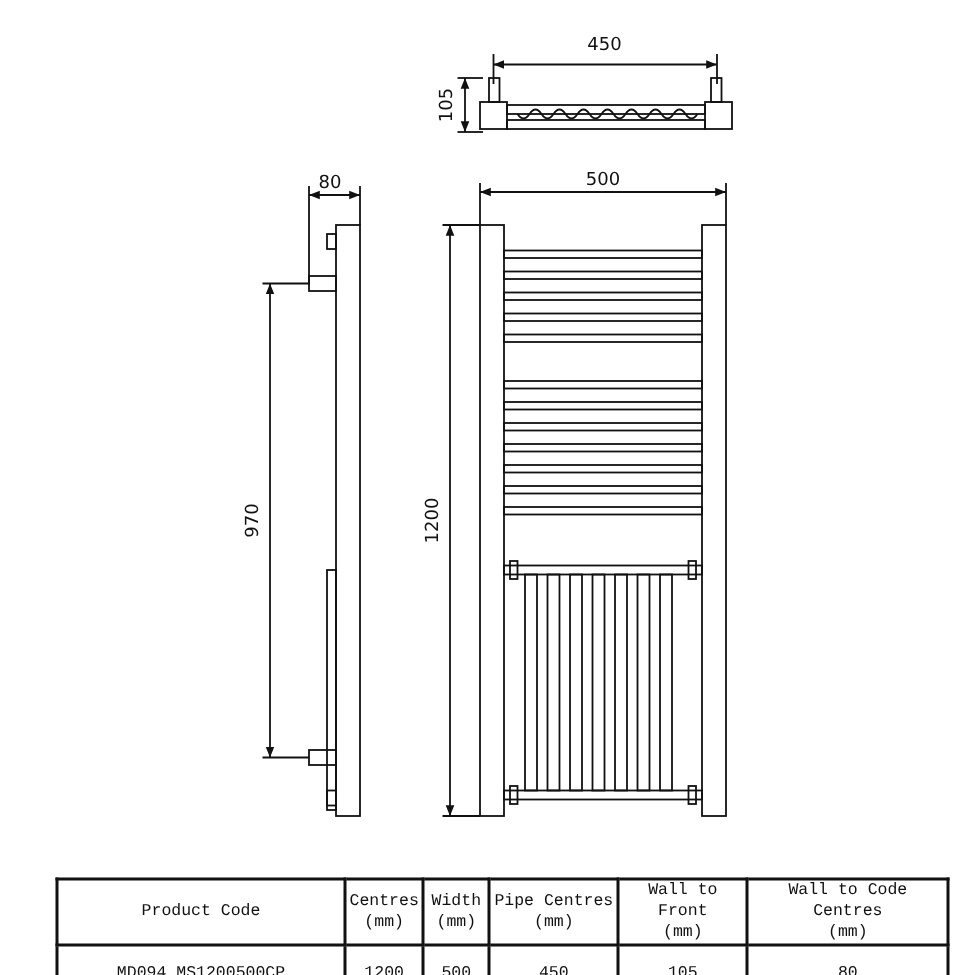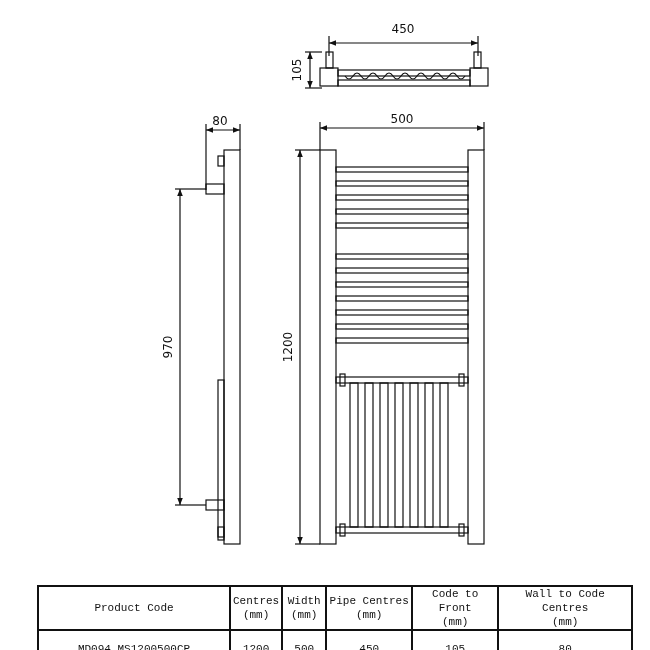--- a/index.html
+++ b/index.html
@@ -95,21 +95,21 @@
   <text class="dim-label" x="292" y="347" text-anchor="middle" transform="rotate(-90 292 347)">1200</text>
 </svg>
 
 <table class="spec">
   <tbody>
       <tr class="hdr">
     <td style="width:186px"><span>Product Code</span></td>
     <td style="width:38px"><span>Centres</span><br><span>(mm)</span></td>
     <td style="width:38px"><span>Width</span><br><span>(mm)</span></td>
     <td style="width:80px"><span>Pipe Centres</span><br><span>(mm)</span></td>
-    <td style="width:80px"><span>Code to Front</span><br><span>(mm)</span></td>
+    <td style="width:80px"><span>Wall to Front</span><br><span>(mm)</span></td>
     <td style="width:128px"><span>Wall to Code Centres</span><br><span>(mm)</span></td>
   </tr>
   <tr class="row">
     <td>MD094 MS1200500CP</td>
     <td>1200</td>
     <td>500</td>
     <td>450</td>
     <td>105</td>
     <td>80</td>
   </tr>

